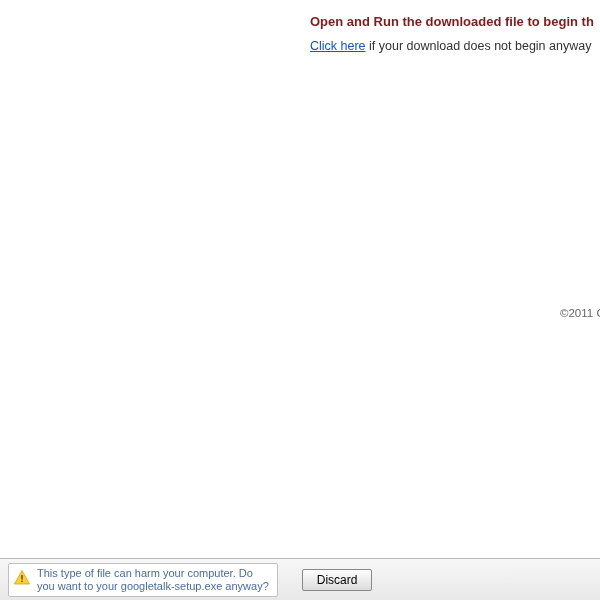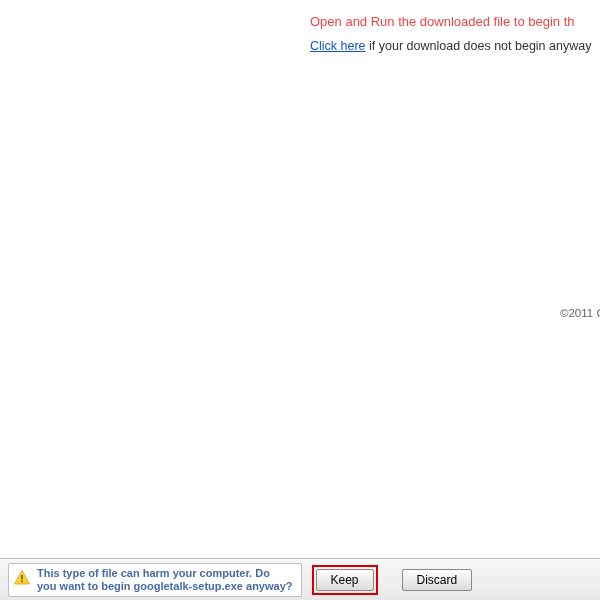--- a/index.html
+++ b/index.html
@@ -11,22 +11,22 @@
       position: relative;
       overflow: hidden;
     }
     .content {
       padding-top: 14px;
       padding-left: 310px;
       white-space: nowrap;
     }
     .heading {
       font-size: 13px;
-      font-weight: normal;
-      color: #ef4444;
+      font-weight: bold;
+      color: #7f1d1d;
     }
     .subtext {
       margin-top: 10px;
       font-size: 12.5px;
       color: #333;
     }
     .subtext a {
       color: #1155cc;
       margin-top: 28px;
     }
@@ -60,21 +60,20 @@
       height: 34px;
     }
     .warn-icon {
       margin-right: 6px;
       flex-shrink: 0;
     }
     .warn-text {
       font-size: 11px;
       line-height: 13px;
       color: #4a6aa8;
-      font-weight: bold;
     }
     .highlight-box {
       border: 2px solid #d40000;
       padding: 2px;
       margin-left: 10px;
       display: inline-flex;
     }
     .btn {
       font-family: Arial, sans-serif;
       font-size: 12px;
@@ -105,22 +104,19 @@
   <div class="warn-panel">
     <span class="warn-icon">
       <svg width="18" height="18" viewBox="0 0 24 24">
         <path d="M12 2 L22 20 L2 20 Z" fill="#ffcf33" stroke="#c9a000" stroke-width="1"></path>
         <rect x="11" y="8" width="2" height="6" fill="#5a4a00"></rect>
         <rect x="11" y="15.5" width="2" height="2" fill="#5a4a00"></rect>
       </svg>
     </span>
     <div class="warn-text">
       <div>This type of file can harm your computer. Do</div>
-      <div>you want to begin googletalk-setup.exe anyway?</div>
+      <div>you want to your googletalk-setup.exe anyway?</div>
     </div>
   </div>
-  <span class="highlight-box">
-    <button class="btn">Keep</button>
-  </span>
   <span class="discard-wrap">
     <button class="btn">Discard</button>
   </span>
 </div>
 
 </body></html>

